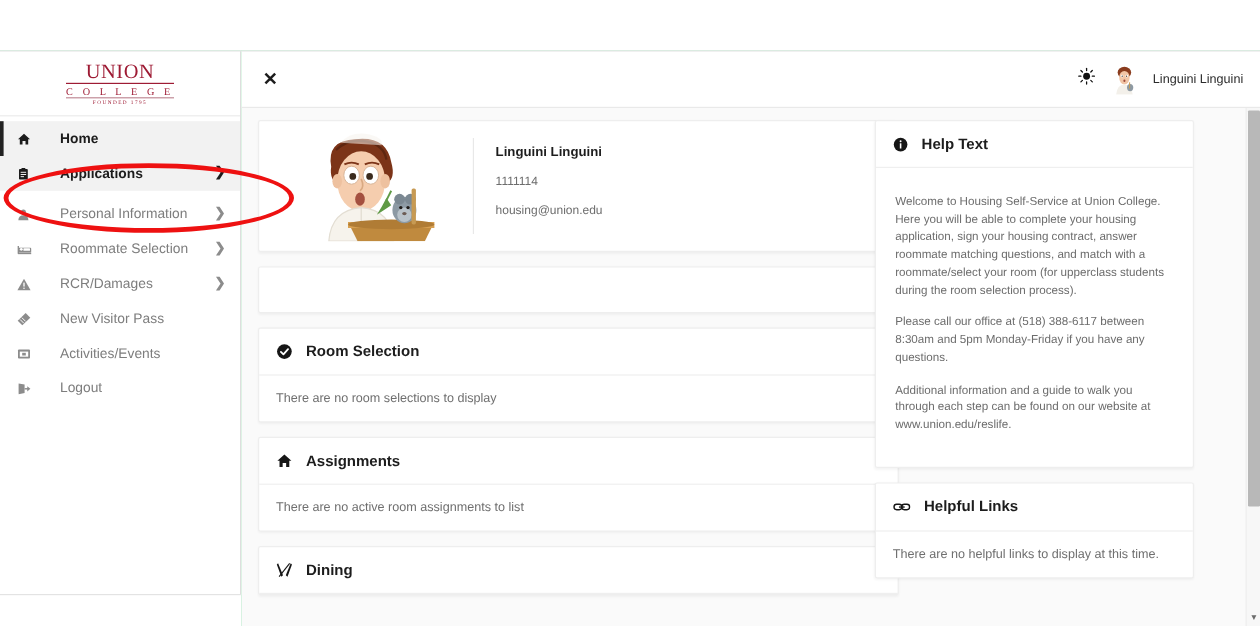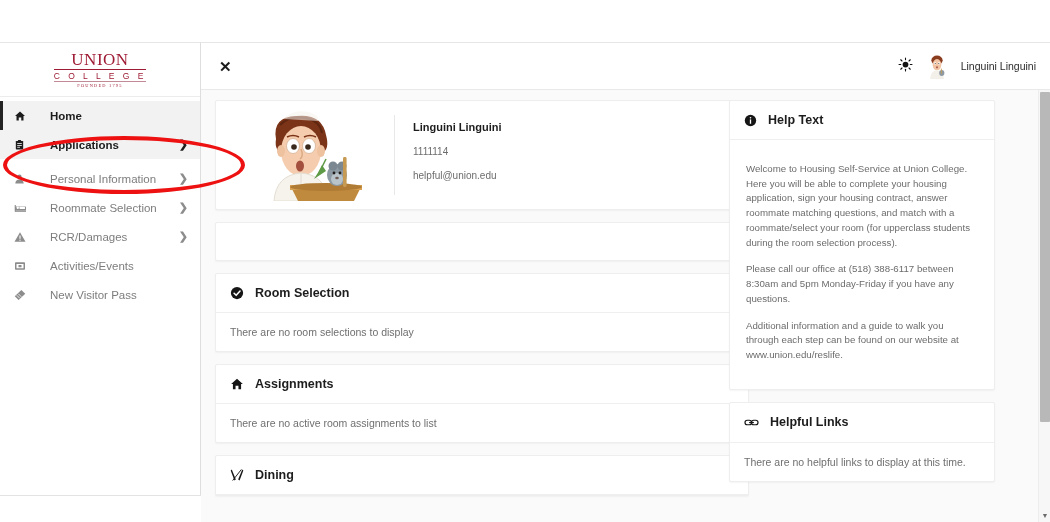--- a/index.html
+++ b/index.html
@@ -58,21 +58,21 @@
   .logo-union {
     font-family: "Liberation Serif", serif;
     font-size: 17px;
     letter-spacing: 0.5px;
     color: #9e1b34;
     border-bottom: 1.5px solid #9e1b34;
     padding-bottom: 1px;
     display: block;
   }
   .logo-college {
-    font-family: Liberation Sans, sans-serif;
+    font-family: Liberation Serif, serif;
     font-size: 8.5px;
     letter-spacing: 3px;
     color: #9e1b34;
     display: block;
     margin-top: 2px;
     border-bottom: 1px solid #c08a96;
     padding-bottom: 1px;
   }
   .logo-founded {
     font-family: "Liberation Serif", serif;
@@ -393,36 +393,46 @@
               <rect x="10.9" y="9" width="2.2" height="6.6" fill="#fff"></rect>
               <circle cx="12" cy="18.4" r="1.3" fill="#fff"></circle>
             </svg>
           </span>
           <span class="nav-label">RCR/Damages</span>
           <span class="nav-caret">❯</span>
         </div>
         <div class="nav-item">
           <span class="nav-ico">
             <svg width="12" height="12" viewBox="0 0 24 24">
+              <path d="M14.8 1.8 L22.5 9.5 L9.2 22.2 L1.5 14.5 Z" fill="currentColor"></path>
+              <path d="M5.5 12.5 L11.5 18.5" stroke="#fff" stroke-width="1.6"></path>
+              <path d="M8.5 9.5 L14.5 15.5" stroke="#fff" stroke-width="1.6"></path>
+            </svg>
+          </span>
+          <span class="nav-label">New Visitor Pass</span>
+        </div>
+        <div class="nav-item">
+          <span class="nav-ico">
+            <svg width="12" height="12" viewBox="0 0 24 24">
               <rect x="2" y="4.5" width="20" height="15" rx="1.6" fill="currentColor"></rect>
               <rect x="5" y="8" width="14" height="8.5" fill="#fff"></rect>
               <rect x="9" y="10" width="6" height="4.5" fill="currentColor"></rect>
             </svg>
           </span>
           <span class="nav-label">Activities/Events</span>
         </div>
         <div class="nav-item">
           <span class="nav-ico">
             <svg width="12" height="12" viewBox="0 0 24 24">
-              <path d="M14.8 1.8 L22.5 9.5 L9.2 22.2 L1.5 14.5 Z" fill="currentColor"></path>
-              <path d="M5.5 12.5 L11.5 18.5" stroke="#fff" stroke-width="1.6"></path>
-              <path d="M8.5 9.5 L14.5 15.5" stroke="#fff" stroke-width="1.6"></path>
-            </svg>
-          </span>
-          <span class="nav-label">New Visitor Pass</span>
+              <path d="M3 3 L13 5 L13 19 L3 21 Z" fill="currentColor"></path>
+              <rect x="13" y="10.8" width="7" height="2.4" fill="currentColor"></rect>
+              <path d="M17.4 7.6 L22.6 12 L17.4 16.4 Z" fill="currentColor"></path>
+            </svg>
+          </span>
+          <span class="nav-label">Logout</span>
         </div>
       </div>
   </div>
 
   <div id="bottom-strip"></div>
 
   <div id="header">
     <div id="close-x">✕</div>
 
     <div id="header-right">
@@ -512,21 +522,21 @@
             <rect x="109" y="48" width="3.6" height="30" rx="1.4" fill="#c79a53"></rect>
 
             <path d="M88 56 Q84 64 80 70 Q86 66 92 62 Z" fill="#5f9a46"></path>
             <path d="M92 50 L88 58" stroke="#5f9a46" stroke-width="1.6"></path>
           </svg>
         </div>
         <div id="profile-divider"></div>
         <div id="profile-info">
           <div id="profile-name">Linguini Linguini</div>
           <div class="profile-line">1111114</div>
-          <div class="profile-line">helpful@union.edu</div>
+          <div class="profile-line">housing@union.edu</div>
         </div>
       </div>
 
       <div class="card">
         <div class="card-body empty-tall"></div>
       </div>
 
       <div class="card">
         <div class="card-head">
           <span class="ch-icon">

